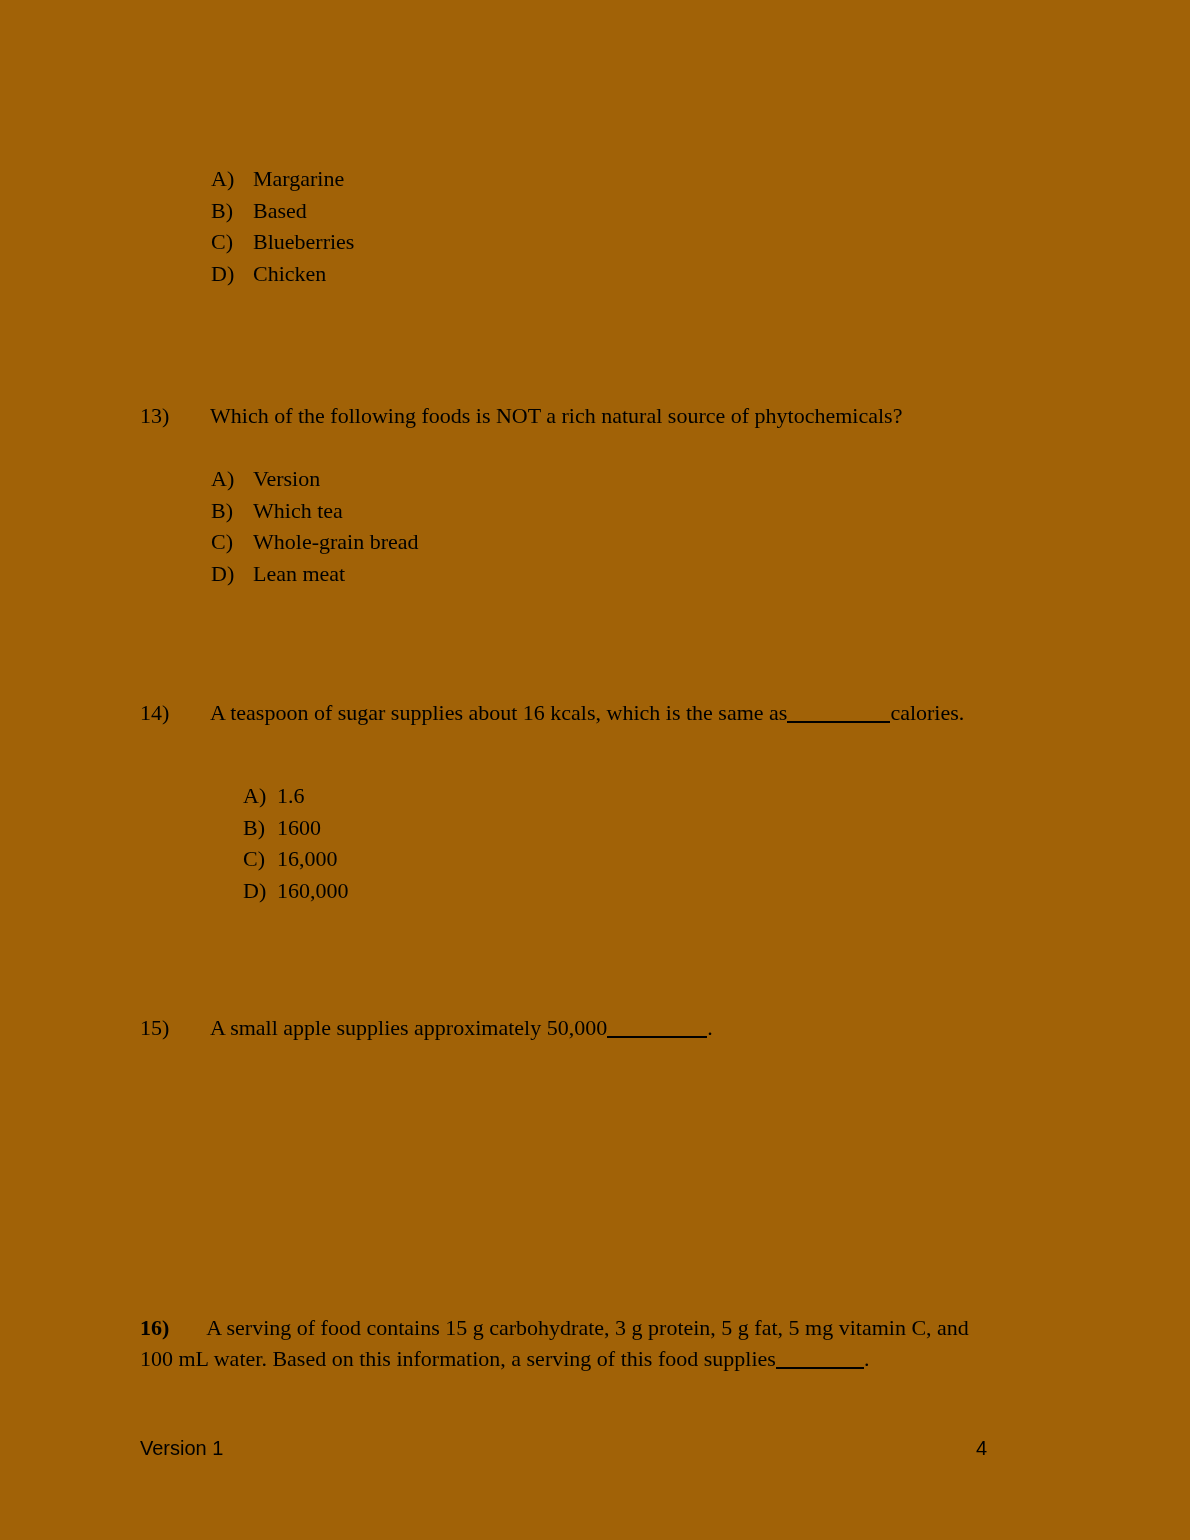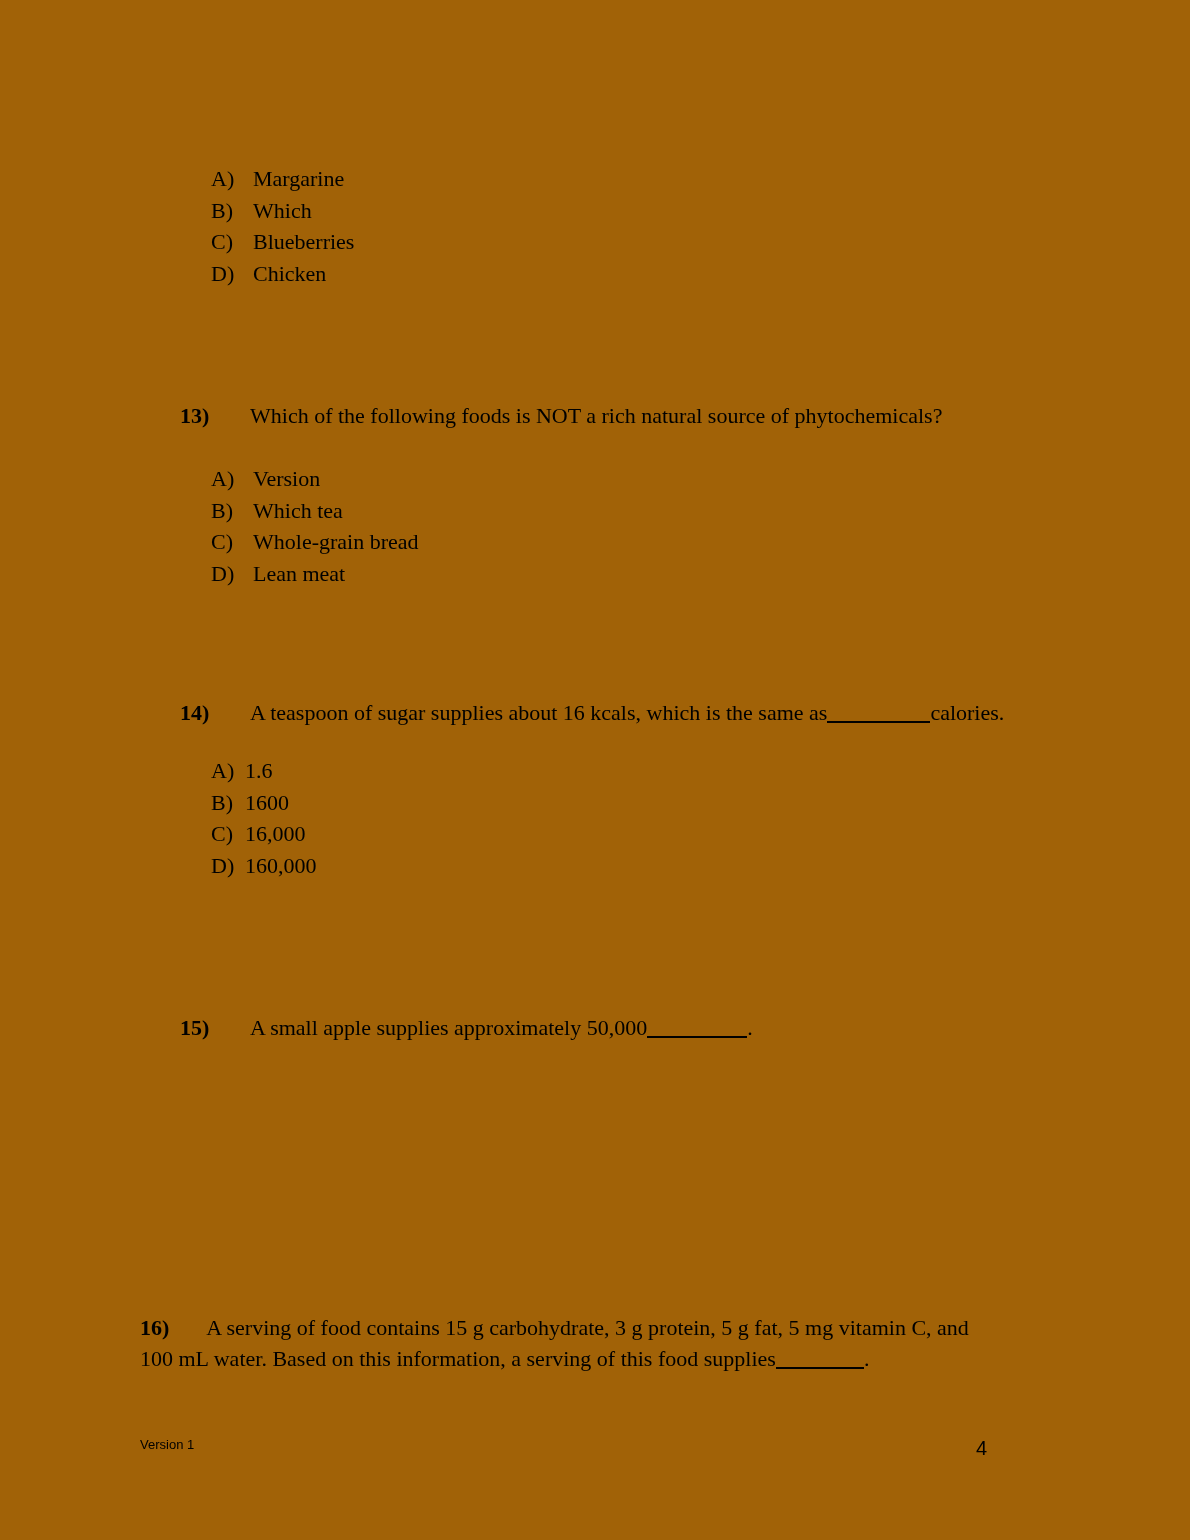--- a/index.html
+++ b/index.html
@@ -15,24 +15,23 @@
   }
   
   .qrow{
     position:absolute;
     left:140px;
     display:flex;
     line-height:31px;
     width:1000px;
   }
   .qnum{
-    font-weight:bold;
+    font-weight:normal;
     width:70px;
     flex:0 0 70px;
-    margin-left:40px;
   }
   .qtext{flex:1;}
   
   .opts{
     position:absolute;
     left:211px;
     line-height:31.6px;
   }
   .opt-letter{
     display:inline-block;
@@ -57,47 +56,47 @@
     width:1010px;
     line-height:31px;
   }
   .q16 .qnum-inline{font-weight:bold;text-align:center;}
   .q16 .tab-spacer{display:inline-block;width:37px;}
   
   .lead-opts{top:163px;}
   .q13{top:400px;}
   .q13-opts{top:463px;}
   .q14{top:697px;}
-  .q14-opts{top:755px;}
+  .q14-opts{top:780px;margin-left:32px;}
   .q15{top:1012px;}
   .q15-opts{top:1075px;}
   
   .footer-left{
     position:absolute;
     left:140px;
     top:1437px;
     font-family:"Liberation Sans", sans-serif;
-    font-size:13px;
+    font-size:20px;
   }
   .footer-right{
     position:absolute;
     left:976px;
     top:1437px;
     font-family:"Liberation Sans", sans-serif;
     font-size:20px;
   }
 </style>
 </head>
 <body>
 
 <div class="page">
 
   <div class="opts lead-opts">
     <div><span class="opt-letter">A)</span><span>Margarine</span></div>
-    <div><span class="opt-letter">B)</span><span>Which</span></div>
+    <div><span class="opt-letter">B)</span><span>Based</span></div>
     <div><span class="opt-letter">C)</span><span>Blueberries</span></div>
     <div><span class="opt-letter">D)</span><span>Chicken</span></div>
   </div>
 
   <div class="qrow q13">
     <span class="qnum">13)</span>
     <span class="qtext">Which of the following foods is NOT a rich natural source of phytochemicals?</span>
   </div>
   <div class="opts q13-opts">
     <div><span class="opt-letter">A)</span><span>Version</span></div>

